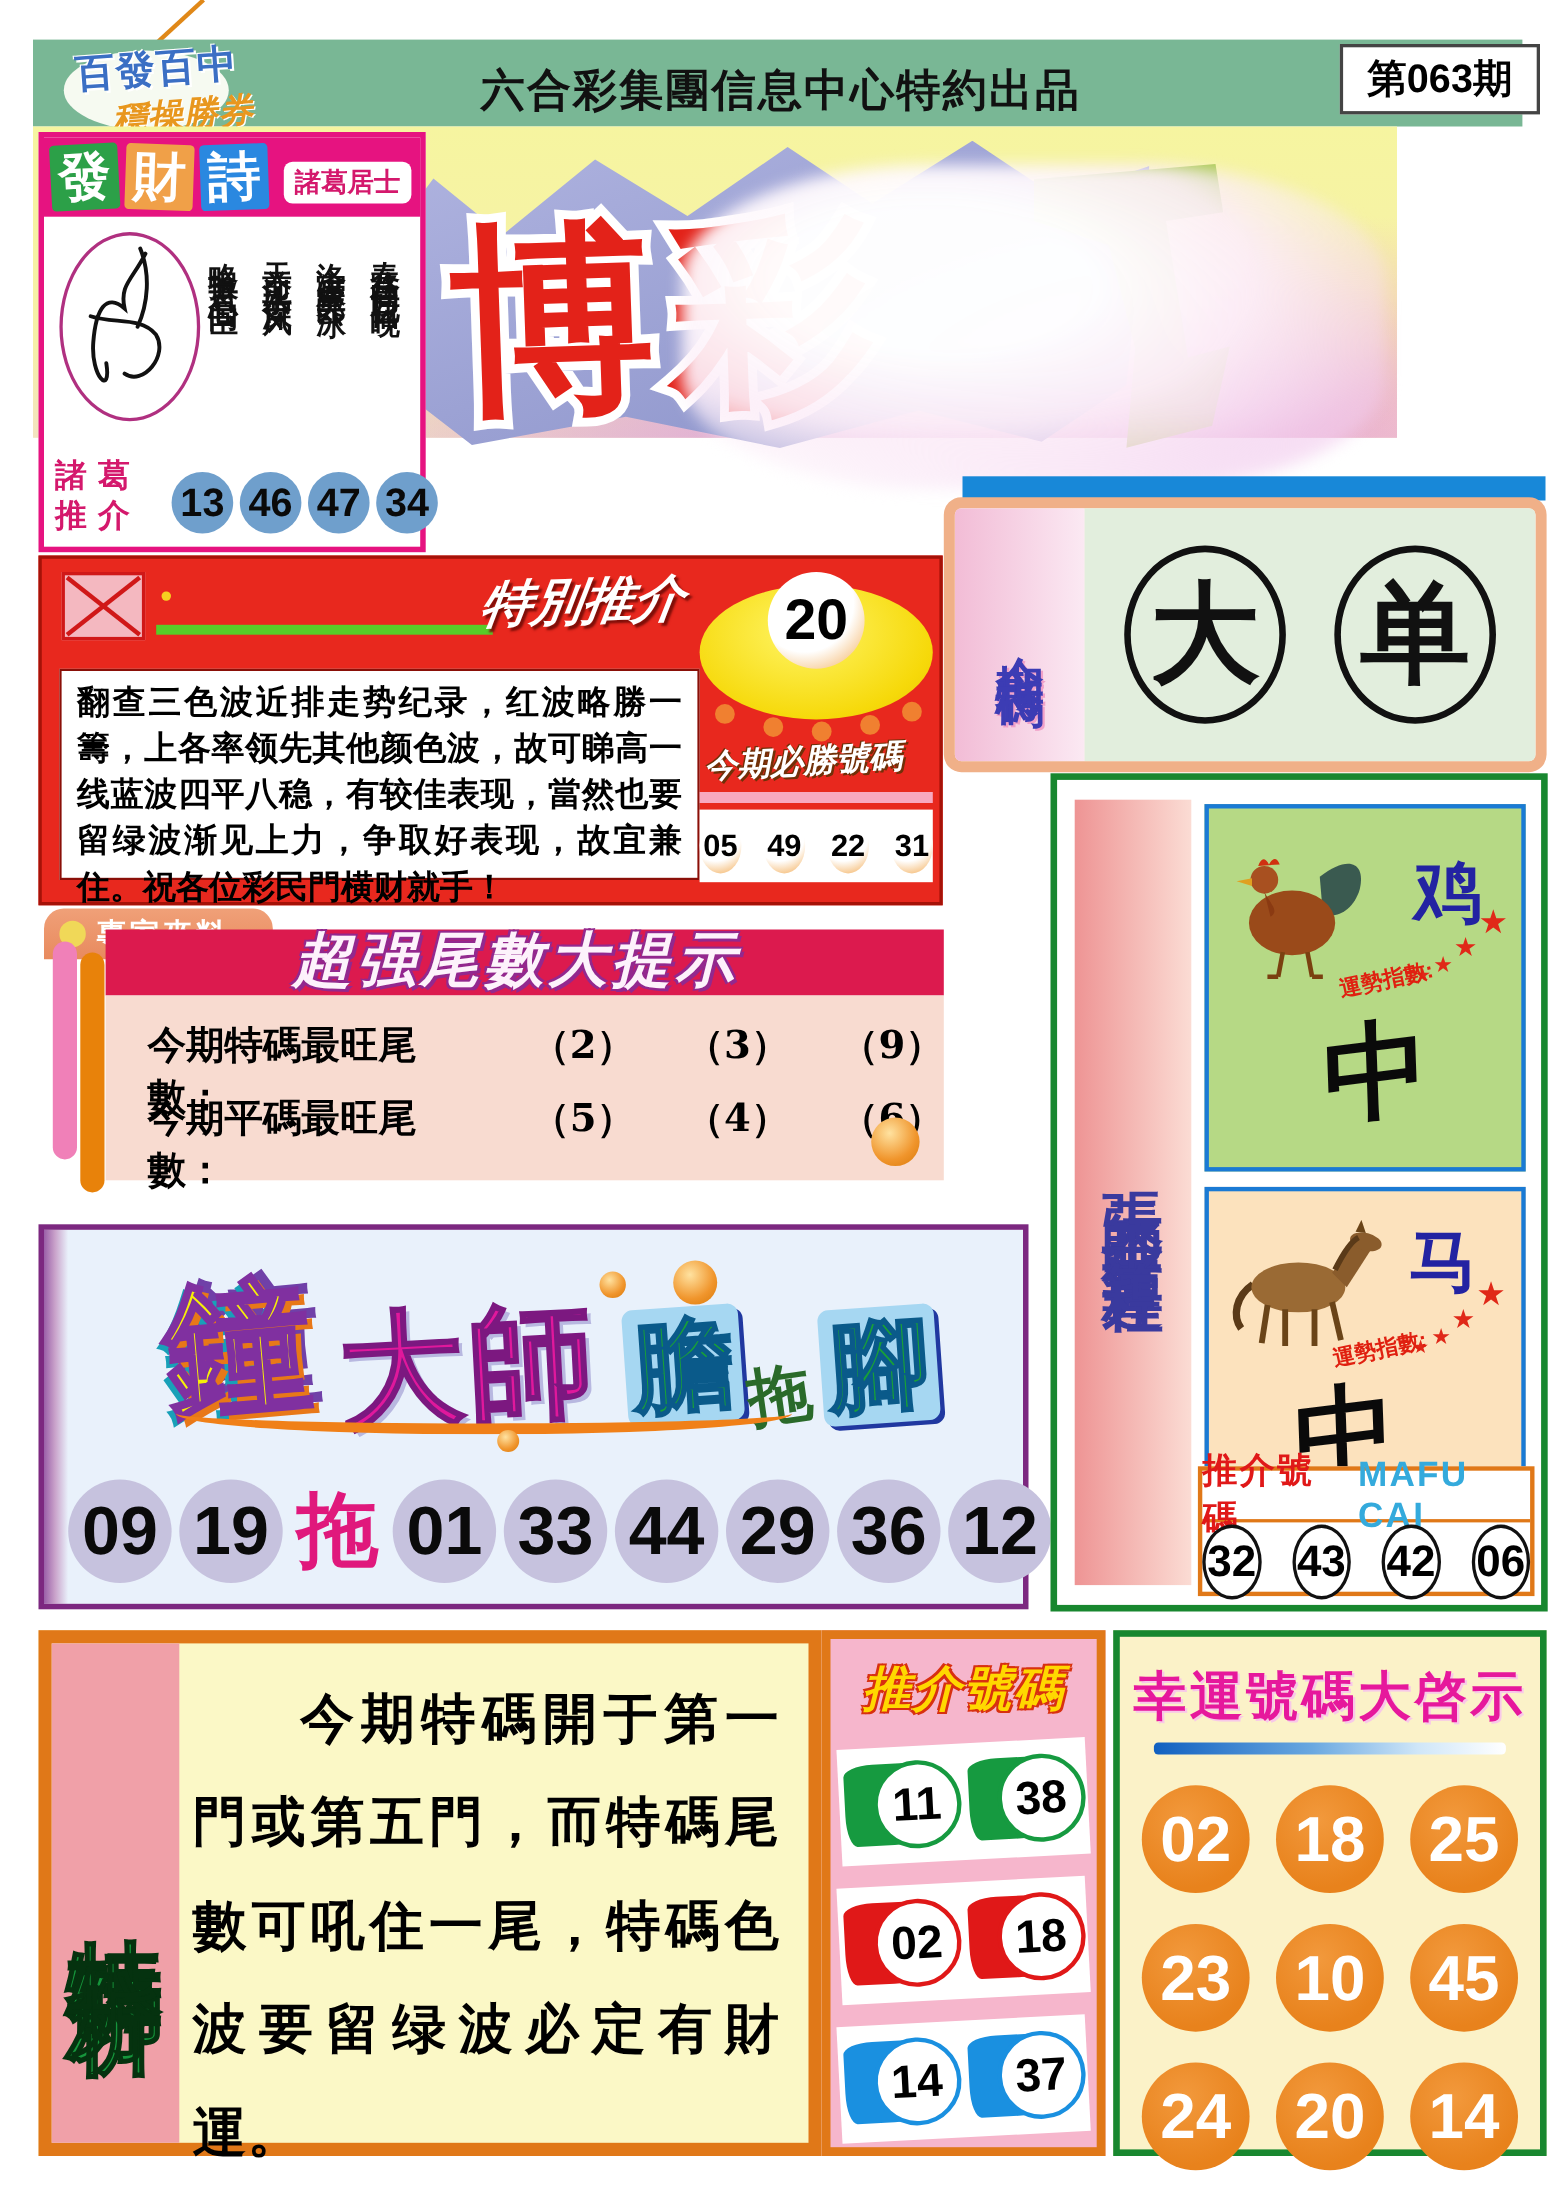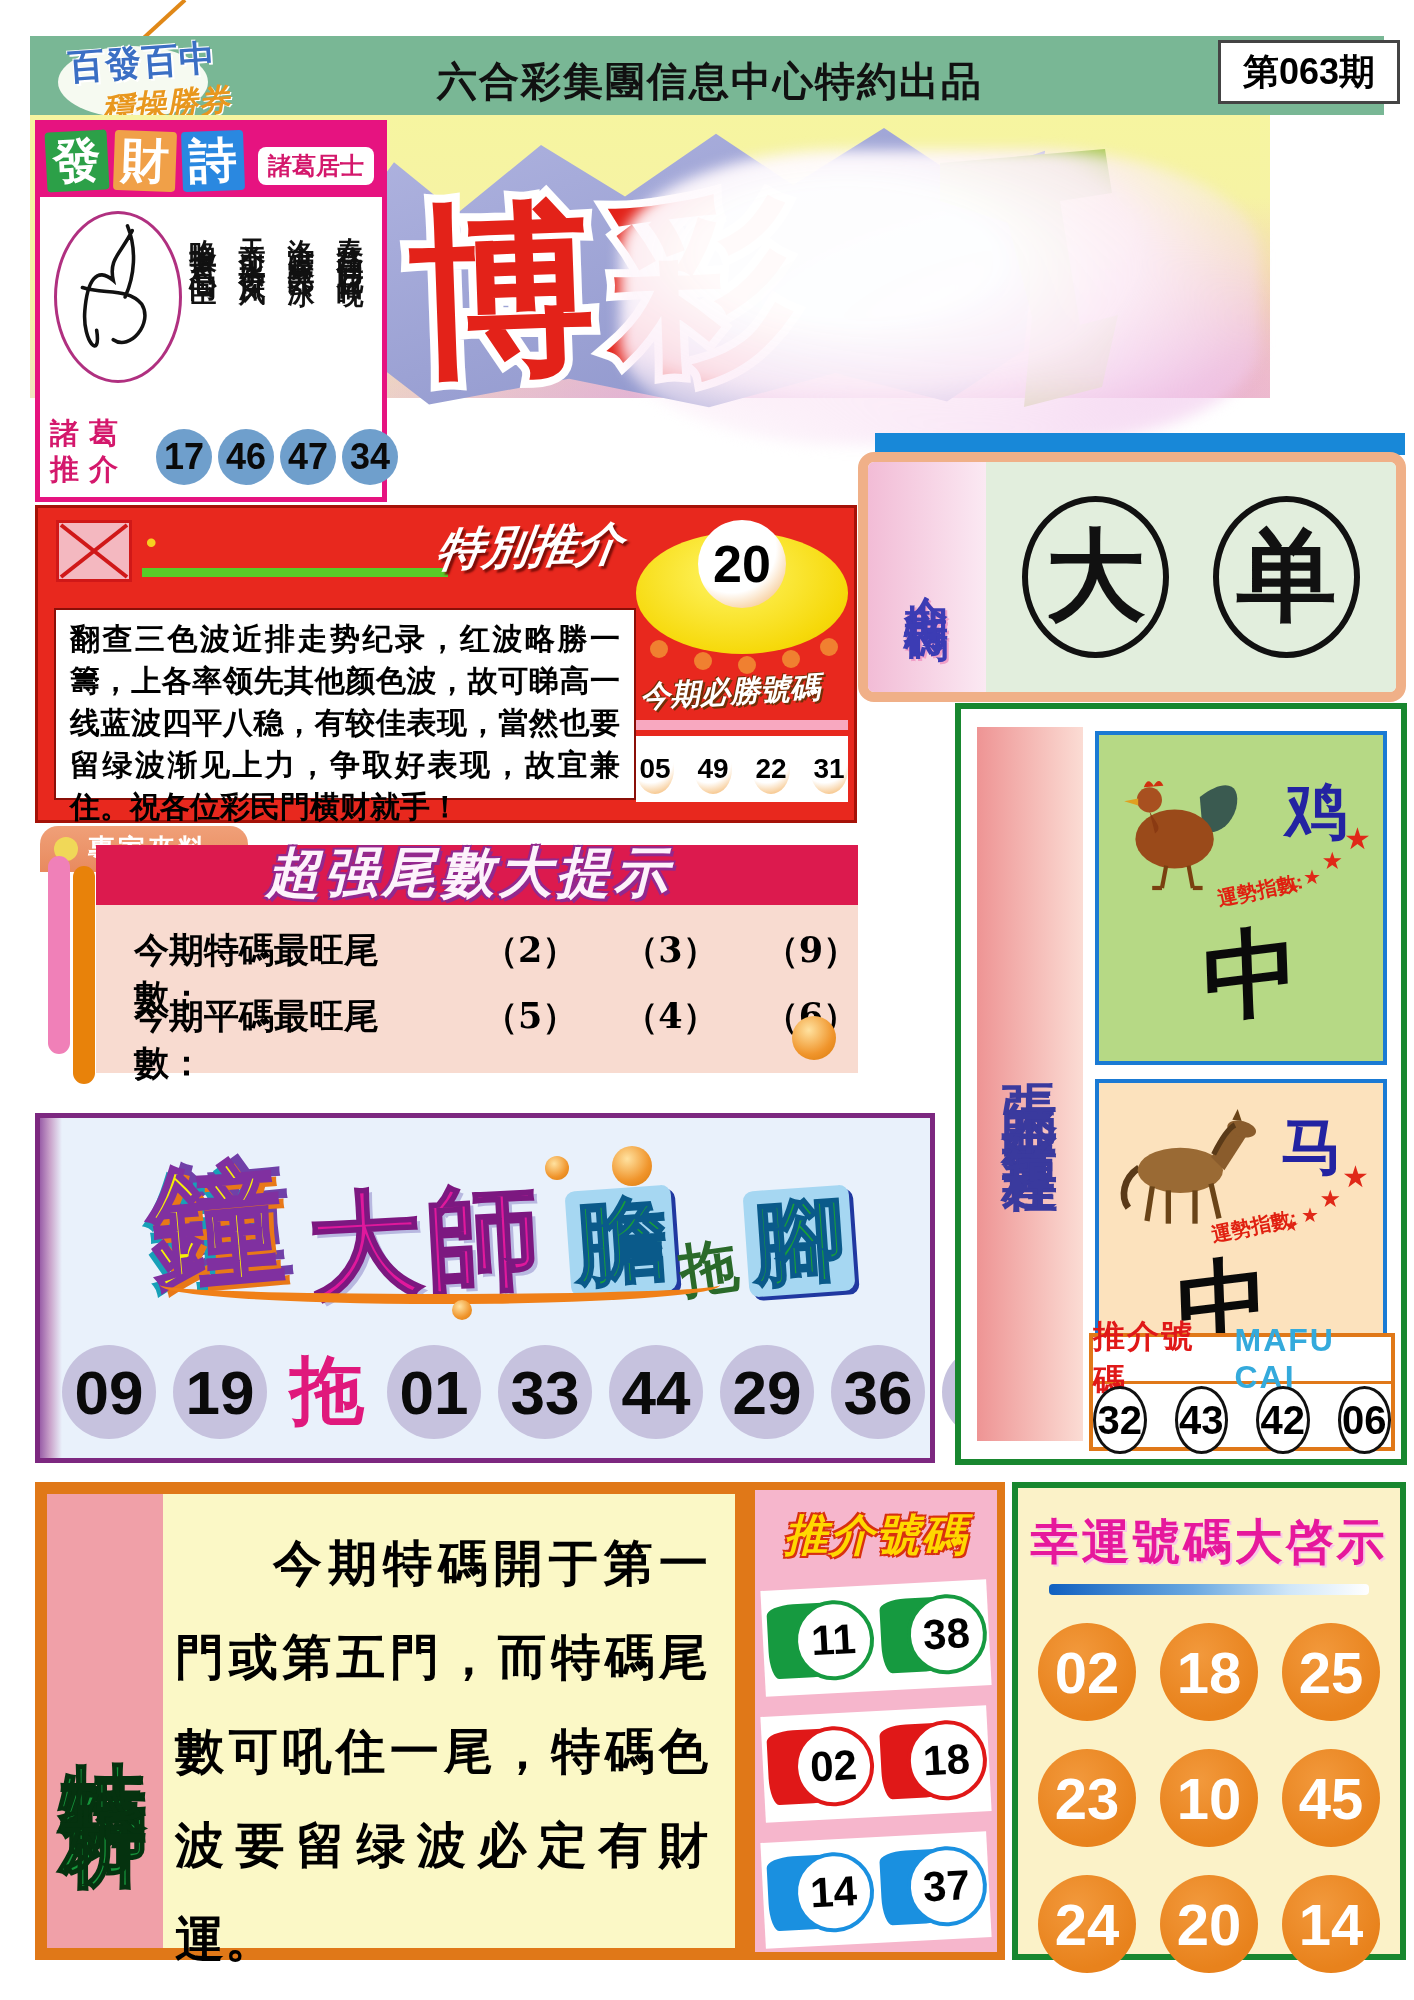--- a/index.html
+++ b/index.html
@@ -196,21 +196,21 @@
     <div class="poemcol">春路往同花日晚</div>
     <div class="poemcol">洛宮朦寞郎云冰</div>
     <div class="poemcol">天前江水古深风</div>
     <div class="poemcol">略报吾君心问臣</div>
   </div>
   <div class="abs" style="left:10px;bottom:10px;">
     <div class="reclabel">諸葛</div>
     <div class="reclabel">推介</div>
   </div>
   <div class="abs flex" style="left:116px;bottom:12px;gap:6px;">
-    <div class="bluecirc">17</div>
+    <div class="bluecirc">13</div>
     <div class="bluecirc">46</div>
     <div class="bluecirc">47</div>
     <div class="bluecirc">34</div>
   </div>
 </div>
 
 <div class="abs temabar" style="left:875px;top:433px;width:530px;height:22px;"></div>
 <div class="abs temabox" style="left:858px;top:452px;width:548px;height:250px;">
   <div class="abs temastrip" style="left:0;top:0;width:118px;height:100%;display:flex;align-items:center;justify-content:center;">
     <div class="temalabel">今期特碼</div>
@@ -284,21 +284,21 @@
     <span class="z3">膽</span>
   </div>
   <span class="abs z4" style="left:640px;top:112px;">拖</span>
   <div class="abs ztile" style="left:706px;top:70px;width:106px;height:106px;">
     <span class="z3">腳</span>
   </div>
   <div class="abs zcurve" style="left:120px;top:148px;width:560px;height:38px;"></div>
   <div class="abs orangeball" style="left:505px;top:38px;width:24px;height:24px;"></div>
   <div class="abs orangeball" style="left:572px;top:28px;width:40px;height:40px;"></div>
   <div class="abs orangeball" style="left:412px;top:182px;width:20px;height:20px;"></div>
-  <div class="abs flex" style="left:22px;bottom:16px;align-items:center;gap:17px;">
+  <div class="abs flex" style="left:22px;bottom:16px;align-items:center;gap:7px;">
     <div class="lavcirc">09</div>
     <div class="lavcirc">19</div>
     <div class="tuotext">拖</div>
     <div class="lavcirc">01</div>
     <div class="lavcirc">33</div>
     <div class="lavcirc">44</div>
     <div class="lavcirc">29</div>
     <div class="lavcirc">36</div>
     <div class="lavcirc">12</div>
   </div>

